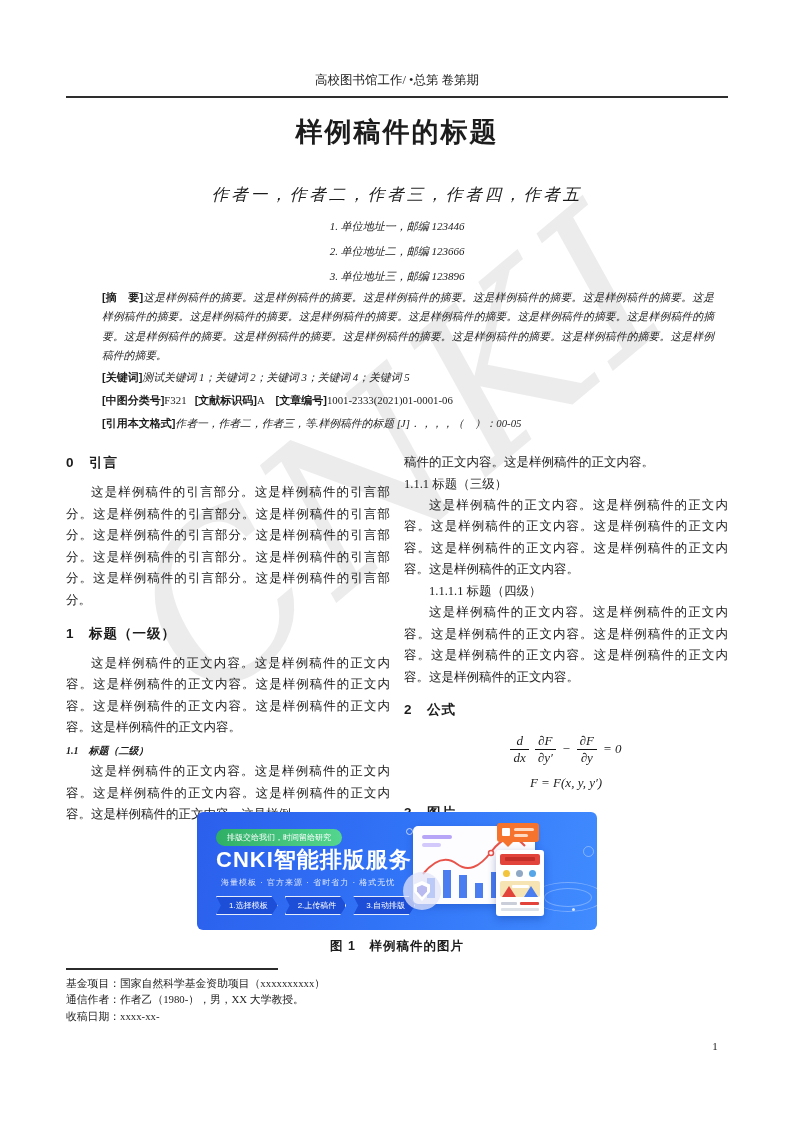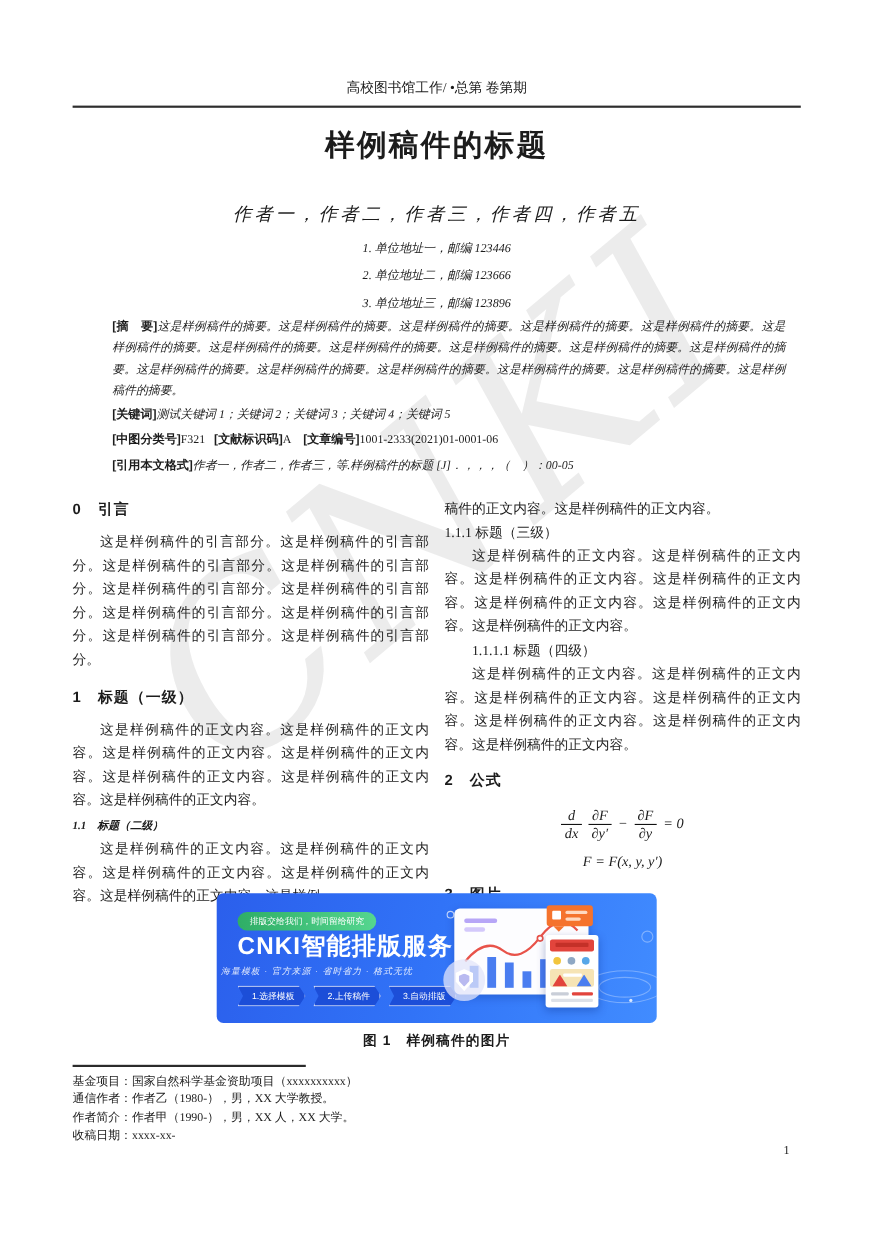--- a/index.html
+++ b/index.html
@@ -45,22 +45,22 @@
   .frac .num{display:block;border-bottom:1.2px solid #111;padding:0 3px;line-height:1.2;}
   .frac .den{display:block;padding:0 3px;line-height:1.2;}
   .fline2{margin-top:9px;font-style:italic;}
   
   .banner{position:absolute;top:812px;left:197px;width:400px;height:118px;border-radius:6px;overflow:hidden;
           background:linear-gradient(105deg,#2b5fec 0%,#3173f7 48%,#418cff 100%);}
   .badge{position:absolute;top:17px;left:19px;background:linear-gradient(90deg,#2fae66,#55d68f);
          color:#fff;font-size:8px;padding:3px 11px;border-radius:9px;font-family:"Liberation Sans",sans-serif;}
   .btitle{position:absolute;top:33px;left:19px;color:#fff;font-size:22px;font-weight:bold;
           font-family:"Liberation Sans",sans-serif;letter-spacing:1px;}
-  .bsub{position:absolute;top:65px;left:4px;color:rgba(255,255,255,0.85);font-size:8px;
-        letter-spacing:1px;font-family:"Liberation Sans",sans-serif;font-style:italic;}
+  .bsub{position:absolute;top:65px;left:24px;color:rgba(255,255,255,0.85);font-size:8px;
+        letter-spacing:1px;font-family:"Liberation Sans",sans-serif;}
   .steps{position:absolute;top:84px;left:19px;display:flex;gap:7px;}
   .step{background:#1c4ed8;border:1px solid rgba(255,255,255,0.9);color:#fff;font-size:8px;
         padding:3px 9px 3px 12px;font-family:"Liberation Sans",sans-serif;
         clip-path:polygon(0% 0%,90% 0%,100% 50%,90% 100%,0% 100%,8% 50%);}
   
   .ring{position:absolute;border:1px solid rgba(255,255,255,0.3);border-radius:50%;}
   .chartcard{position:absolute;top:14px;left:216px;width:122px;height:78px;background:#fdfdff;
              border-radius:5px;box-shadow:0 3px 8px rgba(0,30,120,0.25);}
   .pline{position:absolute;background:#b7a6f7;border-radius:2px;height:4px;}
   .bubble{position:absolute;top:11px;left:300px;width:42px;height:19px;background:#f5732d;border-radius:3px;}
@@ -220,19 +220,18 @@
         <div class="shieldinner"></div>
       </div>
     </div>
 
     <div class="caption">图 1　样例稿件的图片</div>
 
     <div class="fnote">
       <div class="fnrule"></div>
       <div>基金项目：国家自然科学基金资助项目（xxxxxxxxxx）</div>
       <div>通信作者：作者乙（1980-），男，XX 大学教授。</div>
-      <div>作者简介：作者甲（1990-），男，XX 人，XX 大学。</div>
       <div>收稿日期：xxxx-xx-</div>
     </div>
 
     <div class="pageno">1</div>
   </div>
 </div>
 
 </body></html>

